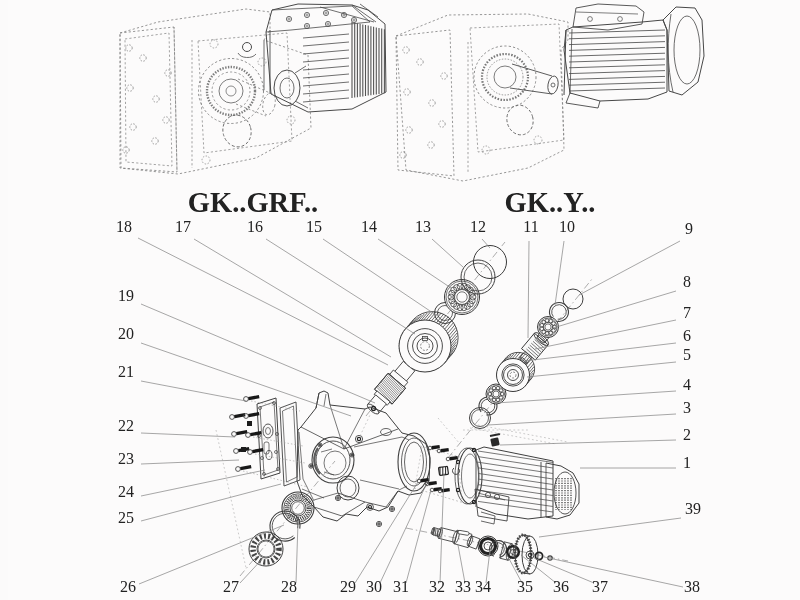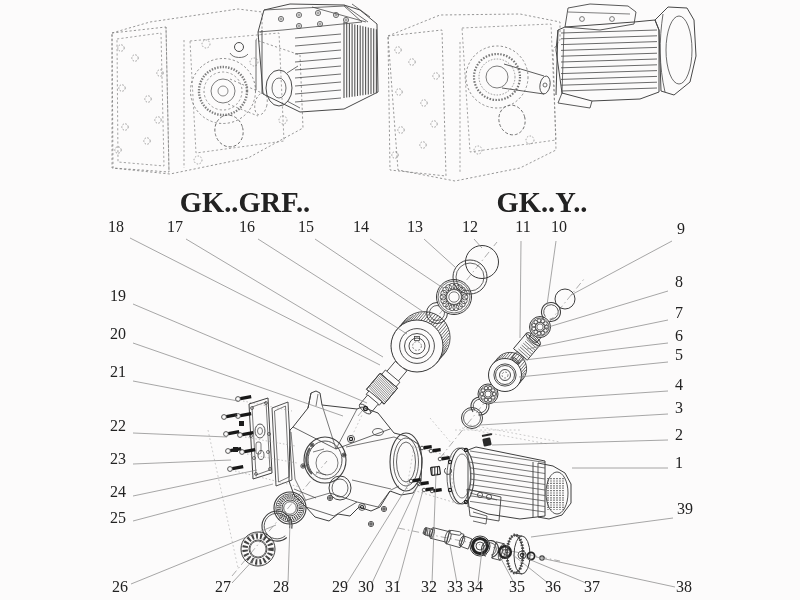--- a/index.html
+++ b/index.html
@@ -1,15 +1,15 @@
 <!DOCTYPE html>
 <html><head><meta charset="utf-8">
 <style>
 html,body{margin:0;padding:0;background:#fbfafa;}
-#c{position:relative;width:699px;height:600px;background:#fcfbfb;}
+#c{position:relative;width:699px;height:600px;background:#fcfbfb;margin-left:8px;}
 </style></head>
 <body>
 <div id="c">
 <svg width="800" height="600" viewBox="0 0 800 600">
 <rect x="0" y="0" width="800" height="600" fill="#fcfbfb"></rect>
 <polygon points="112.0,33.0 150.0,22.0 238.0,9.0 262.0,12.0 262.0,30.0 256.0,40.0 300.0,55.0 303.0,128.0 248.0,158.0 170.0,174.0 112.0,168.0" stroke="#7d7d7d" stroke-width="0.8" fill="none" stroke-dasharray="2.2 2.2" stroke-linejoin="round"></polygon>
 <polygon points="112.0,33.0 166.0,27.0 169.0,172.0 113.0,168.0" stroke="#7d7d7d" stroke-width="0.8" fill="none" stroke-dasharray="2.2 2.2" stroke-linejoin="round"></polygon>
 <polygon points="117.0,39.0 161.0,33.0 164.0,166.0 118.0,162.0" stroke="#7d7d7d" stroke-width="0.7" fill="none" stroke-dasharray="2.2 2.2" stroke-linejoin="round"></polygon>
 <line x1="166.0" y1="27.0" x2="169.0" y2="172.0" stroke="#7d7d7d" stroke-width="0.8" stroke-dasharray="2.2 2.2" stroke-linecap="butt"></line>
 <circle cx="121.0" cy="48.0" r="3.2" stroke="#7d7d7d" stroke-width="0.8" fill="none" stroke-dasharray="1.5 1.5"></circle>

